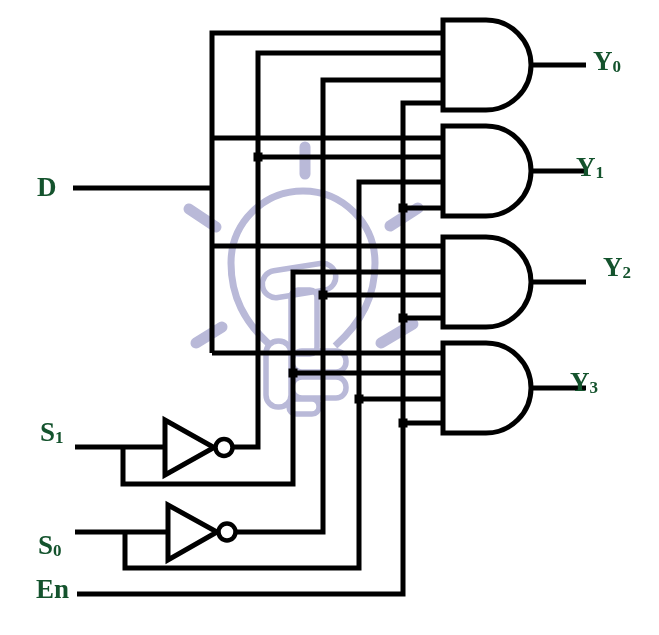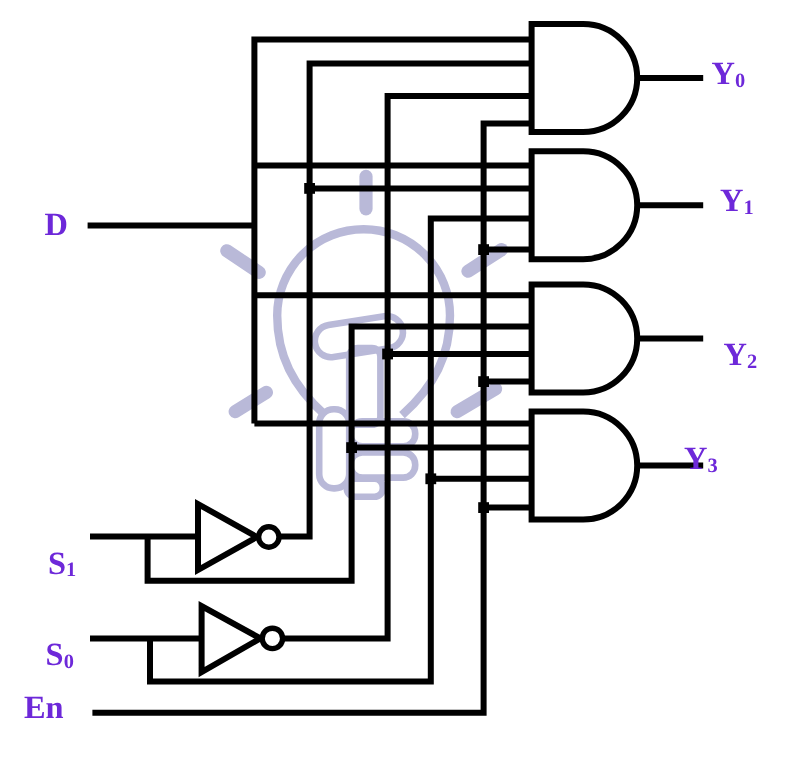--- a/index.html
+++ b/index.html
@@ -3,21 +3,21 @@
 <meta charset="utf-8">
 <style>
   html,body{margin:0;padding:0;background:#fff;}
   .stage{
     position:relative;width:659px;height:635px;background:#ffffff;
     overflow:hidden;font-family:"Liberation Serif",serif;
   }
   .stage svg{position:absolute;left:0;top:0;}
   .lbl{
     position:absolute;font-family:"Liberation Serif",serif;font-weight:bold;
-    font-size:27px;line-height:1;color:#6d28d9;white-space:nowrap;
+    font-size:27px;line-height:1;color:#14532d;white-space:nowrap;
   }
   .lbl sub{font-size:17px;vertical-align:-0.14em;line-height:1;}
 </style>
 </head>
 <body>
 
 <div class="stage">
 
   <svg width="659" height="635" viewBox="0 0 659 635">
 
@@ -79,22 +79,22 @@
 
     <g stroke="#000" fill="#fff">
       <path stroke-width="5" d="M165 420V475L214 447.5Z"></path>
       <circle stroke-width="4.5" cx="224" cy="447.5" r="8.5"></circle>
       <path stroke-width="5" d="M168 505V560L217 532Z"></path>
       <circle stroke-width="4.5" cx="227" cy="532" r="8.5"></circle>
     </g>
   </svg>
 
   <div class="lbl" style="left:37px;top:174px"><span>D</span><sub></sub></div>
-  <div class="lbl" style="left:40px;top:456px"><span>S</span><sub>1</sub></div>
+  <div class="lbl" style="left:40px;top:419px"><span>S</span><sub>1</sub></div>
   <div class="lbl" style="left:38px;top:532px"><span>S</span><sub>0</sub></div>
-  <div class="lbl" style="left:20px;top:576px"><span>En</span><sub></sub></div>
+  <div class="lbl" style="left:36px;top:576px"><span>En</span><sub></sub></div>
 
   <div class="lbl" style="left:593px;top:48px"><span>Y</span><sub>0</sub></div>
-  <div class="lbl" style="left:600px;top:154px"><span>Y</span><sub>1</sub></div>
-  <div class="lbl" style="left:603px;top:282px"><span>Y</span><sub>2</sub></div>
+  <div class="lbl" style="left:576px;top:154px"><span>Y</span><sub>1</sub></div>
+  <div class="lbl" style="left:603px;top:254px"><span>Y</span><sub>2</sub></div>
   <div class="lbl" style="left:570px;top:369px"><span>Y</span><sub>3</sub></div>
 
 </div>
 
 </body></html>

